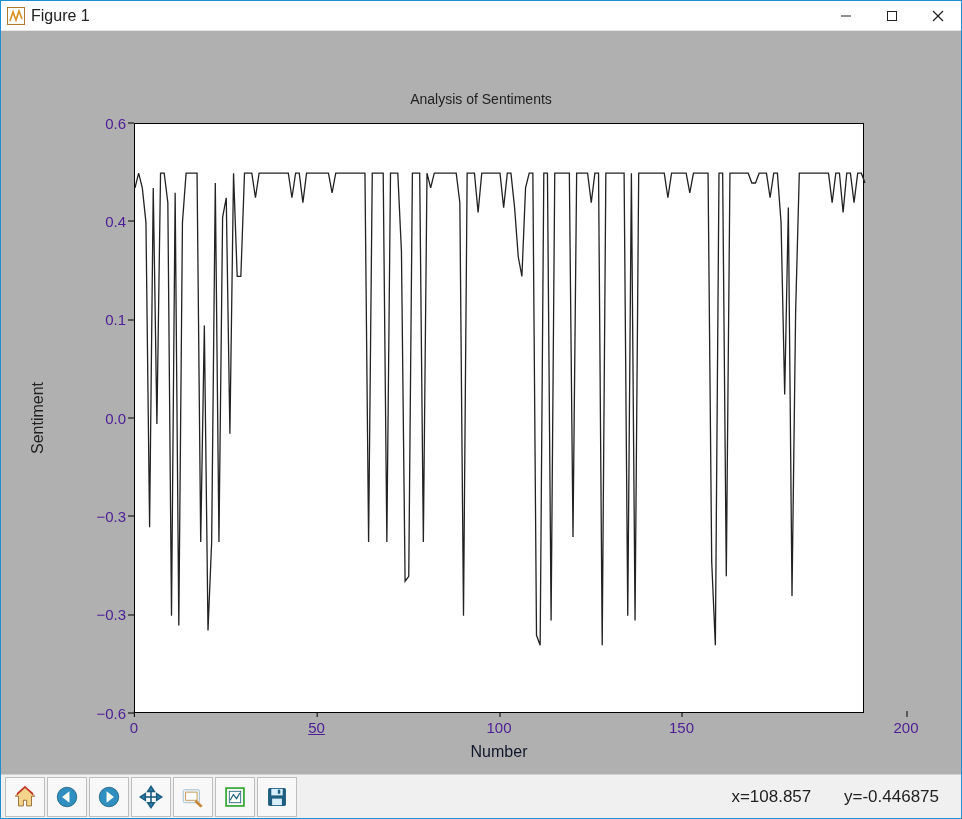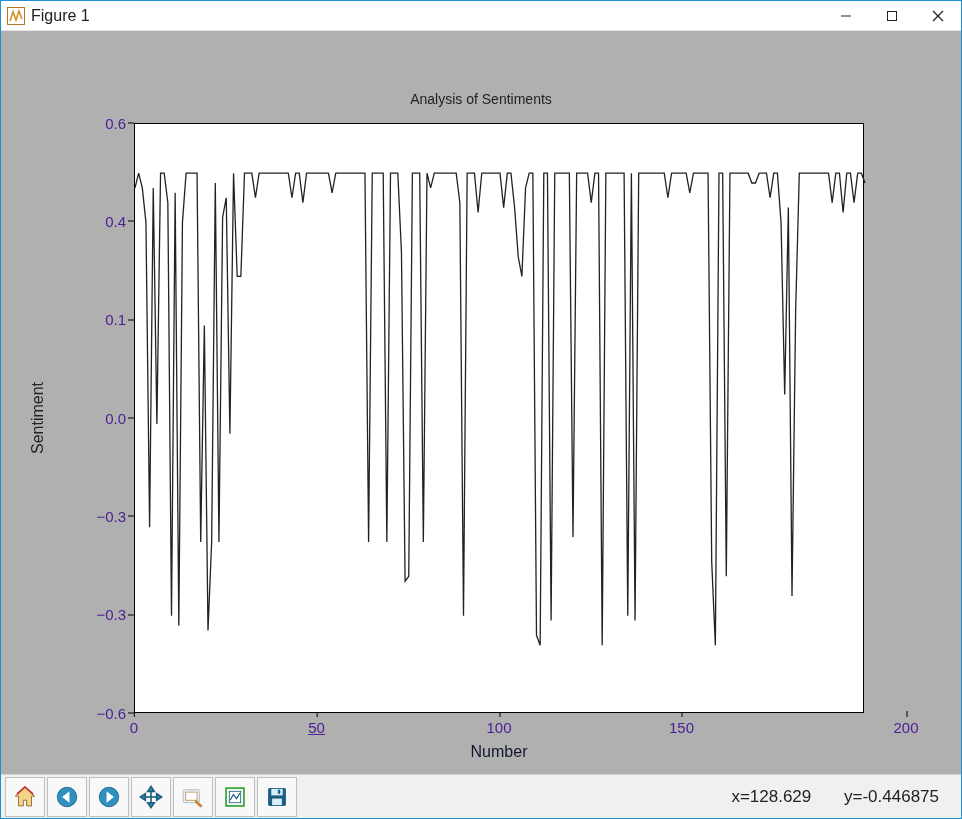--- a/index.html
+++ b/index.html
@@ -213,18 +213,18 @@
     <div class="tbtn">
       <svg viewBox="0 0 32 32">
         <rect x="5" y="5" width="22" height="22" rx="2" fill="#1d5e80"></rect>
         <rect x="9" y="6" width="14" height="8" fill="#d9eefb"></rect>
         <rect x="10" y="18" width="12" height="8" fill="#d9eefb"></rect>
         <rect x="17" y="7" width="3" height="5" fill="#1d5e80"></rect>
       </svg>
     </div>
     <div class="spacer"></div>
     <div class="coord">
-      <span>x=128.629</span>
+      <span>x=108.857</span>
       <span>y=-0.446875</span>
     </div>
   </div>
 
 </div>
 
 </body></html>

